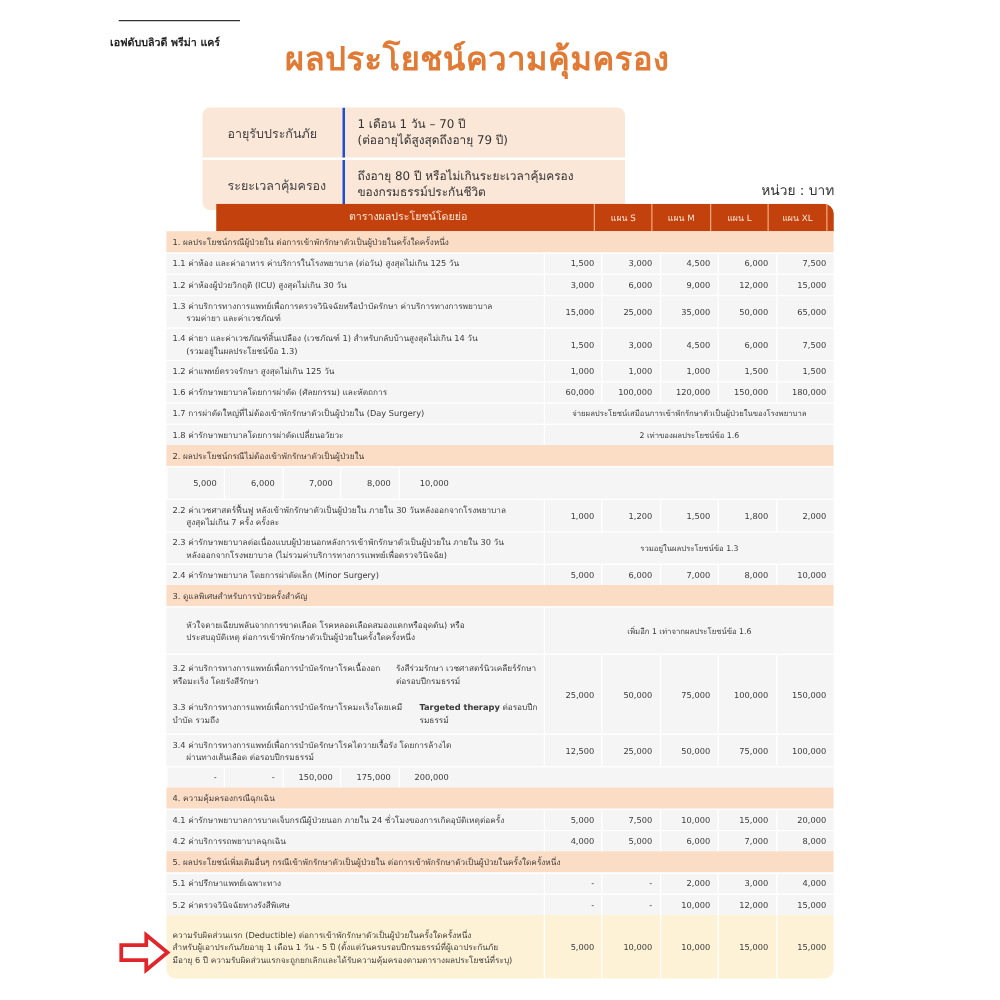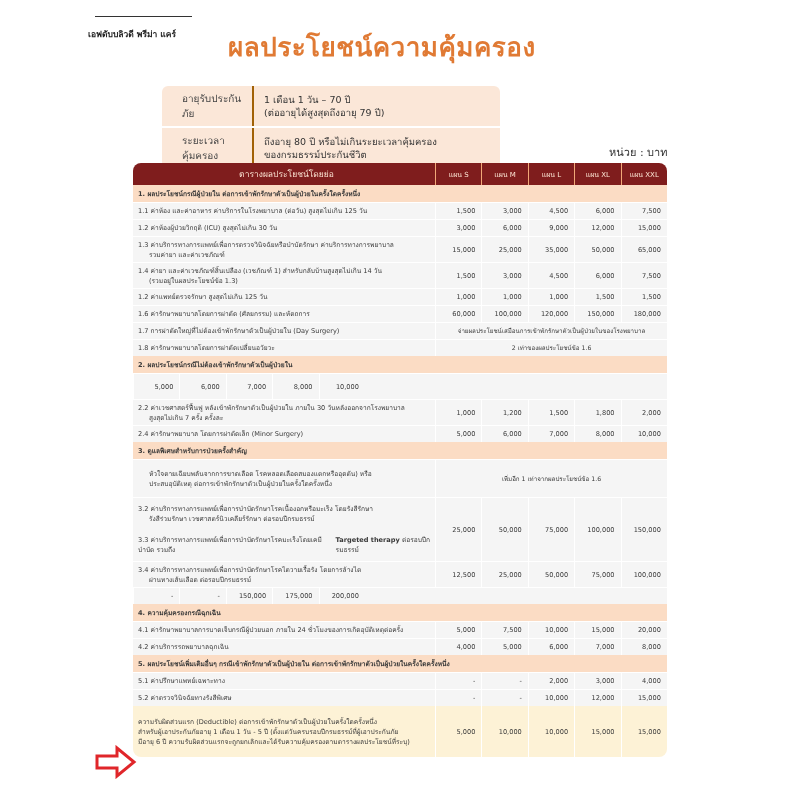--- a/index.html
+++ b/index.html
@@ -5,35 +5,35 @@
   html, body { margin:0; padding:0; background:#ffffff; }
   body { width:800px; height:800px; position:relative; overflow:hidden;
          font-family:"DejaVu Sans","Liberation Sans",sans-serif; color:#3a3a3a; }
   .brand-line { position:absolute; left:95px; top:16px; width:97px; height:1px; background:#333; }
   .brand { position:absolute; left:88px; top:27px; font-size:8.5px; font-weight:bold; color:#222; }
   .title { position:absolute; left:228px; top:26px; font-size:26px; font-weight:bold; color:#e07a34; letter-spacing:0.5px; }
 
   .info { position:absolute; left:162px; top:86px; width:338px; background:#fbe7d8; border-radius:6px; overflow:hidden; }
   .info-row { display:flex; align-items:center; height:40px; }
   .info-row + .info-row { border-top:2px solid #ffffff; }
-  .info-label { width:92px; padding-left:20px; font-size:10px; color:#444; box-sizing:border-box; border-right:2px solid #a16207; height:100%; display:flex; align-items:center; }
+  .info-label { width:114px; padding-left:20px; font-size:10px; color:#444; box-sizing:border-box; border-right:2px solid #1d4ed8; height:100%; display:flex; align-items:center; }
   .info-value { padding-left:10px; font-size:9.5px; color:#333; line-height:13px; }
 
   .unit { position:absolute; left:609px; top:143px; font-size:11px; color:#333; }
 
   .tbl { position:absolute; left:133px; top:163px; width:534px; border-radius:8px 8px 8px 8px; overflow:hidden; font-size:6.6px; }
   .tr { display:flex; width:534px; }
   .c0 { width:302px; padding-left:5px; box-sizing:border-box; display:flex; align-items:center; line-height:10px; }
   .cn { width:46.4px; box-sizing:border-box; display:flex; align-items:center; justify-content:flex-end; padding-right:6px; border-left:1px solid #ffffff; }
   .cspan { width:232px; box-sizing:border-box; display:flex; align-items:center; justify-content:center; border-left:1px solid #fff; font-size:6.2px; }
-  .hdr { background:#7f1d1d; color:#fde6d5; height:22px; font-size:8px; }
+  .hdr { background:#c2410c; color:#fde6d5; height:22px; font-size:8px;margin-left:40px; }
   .hdr .c0 { justify-content:center; font-size:8.5px; }
   .hdr .cn { justify-content:center; padding-right:0; border-left:1px solid #f2a878; font-size:7px; }
   .sec { background:#fbdcc4; height:17px; }
-  .sec .c0 { width:580px;font-weight:bold; }
+  .sec .c0 { width:580px; }
   .row { background:#f5f5f5; border-top:1px solid #ffffff; }
   .row .cn { border-left:1px solid #ffffff; }
   .h1 { height:16px; } .h2 { height:25px; } .h3 { height:37px; }
   .ind { padding-left:11px; }
   .multi { flex-direction:column; align-items:flex-start; justify-content:center; }
   .ded { background:#fdf2d6; height:51px; }
   .arrow { position:absolute; left:95px; top:745px; }
 </style>
 </head>
 <body>
@@ -153,20 +153,27 @@
     <div class="c0 multi">
       <span>2.2 ค่าเวชศาสตร์ฟื้นฟู หลังเข้าพักรักษาตัวเป็นผู้ป่วยใน ภายใน 30 วันหลังออกจากโรงพยาบาล</span>
       <span class="ind">สูงสุดไม่เกิน 7 ครั้ง ครั้งละ</span>
     </div>
     <div class="cn">1,000</div>
     <div class="cn">1,200</div>
     <div class="cn">1,500</div>
     <div class="cn">1,800</div>
     <div class="cn">2,000</div>
   </div>
+  <div class="tr row h2">
+    <div class="c0 multi">
+      <span>2.3 ค่ารักษาพยาบาลต่อเนื่องแบบผู้ป่วยนอกหลังการเข้าพักรักษาตัวเป็นผู้ป่วยใน ภายใน 30 วัน</span>
+      <span class="ind">หลังออกจากโรงพยาบาล (ไม่รวมค่าบริการทางการแพทย์เพื่อตรวจวินิจฉัย)</span>
+    </div>
+    <div class="cspan">รวมอยู่ในผลประโยชน์ข้อ 1.3</div>
+  </div>
   <div class="tr row h1">
     <div class="c0">2.4 ค่ารักษาพยาบาล โดยการผ่าตัดเล็ก (Minor Surgery)</div>
     <div class="cn">5,000</div>
     <div class="cn">6,000</div>
     <div class="cn">7,000</div>
     <div class="cn">8,000</div>
     <div class="cn">10,000</div>
   </div>
 
   <div class="tr sec">
@@ -175,21 +182,21 @@
 
   <div class="tr row h3">
     <div class="c0 multi">
       <span class="ind">หัวใจตายเฉียบพลันจากการขาดเลือด โรคหลอดเลือดสมองแตกหรืออุดตัน) หรือ</span>
       <span class="ind">ประสบอุบัติเหตุ ต่อการเข้าพักรักษาตัวเป็นผู้ป่วยในครั้งใดครั้งหนึ่ง</span>
     </div>
     <div class="cspan">เพิ่มอีก 1 เท่าจากผลประโยชน์ข้อ 1.6</div>
   </div>
   <div class="tr row" style="height:63px;">
     <div class="c0 multi" style="justify-content:space-around;">
-      <div style="display:flex;flex-direction:column;">
+      <div style="display:flex;flex-direction:row;">
         <span>3.2 ค่าบริการทางการแพทย์เพื่อการบำบัดรักษาโรคเนื้องอกหรือมะเร็ง โดยรังสีรักษา</span>
         <span class="ind">รังสีร่วมรักษา เวชศาสตร์นิวเคลียร์รักษา ต่อรอบปีกรมธรรม์</span>
       </div>
       <div style="display:flex;flex-direction:row;">
         <span>3.3 ค่าบริการทางการแพทย์เพื่อการบำบัดรักษาโรคมะเร็งโดยเคมีบำบัด รวมถึง</span>
         <span class="ind"><b>Targeted therapy</b><span> ต่อรอบปีกรมธรรม์</span></span>
       </div>
     </div>
     <div class="cn">25,000</div>
     <div class="cn">50,000</div>

